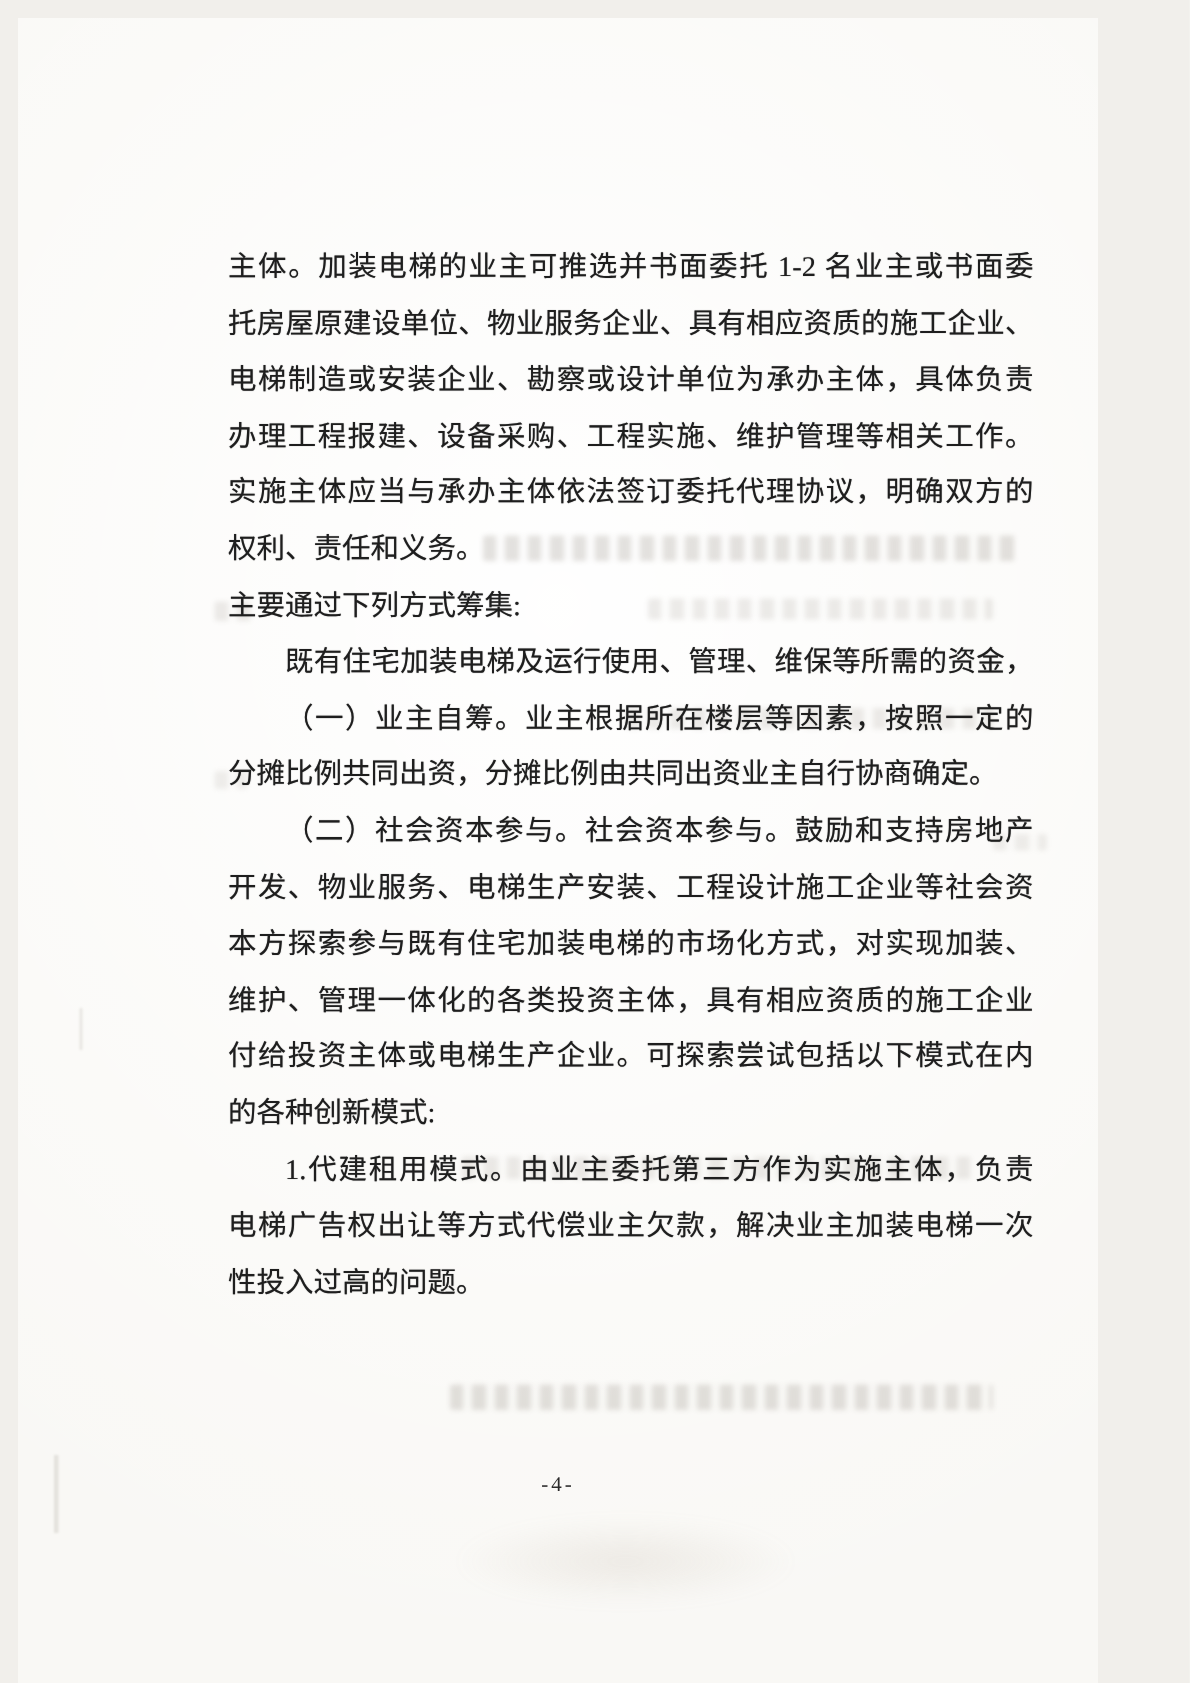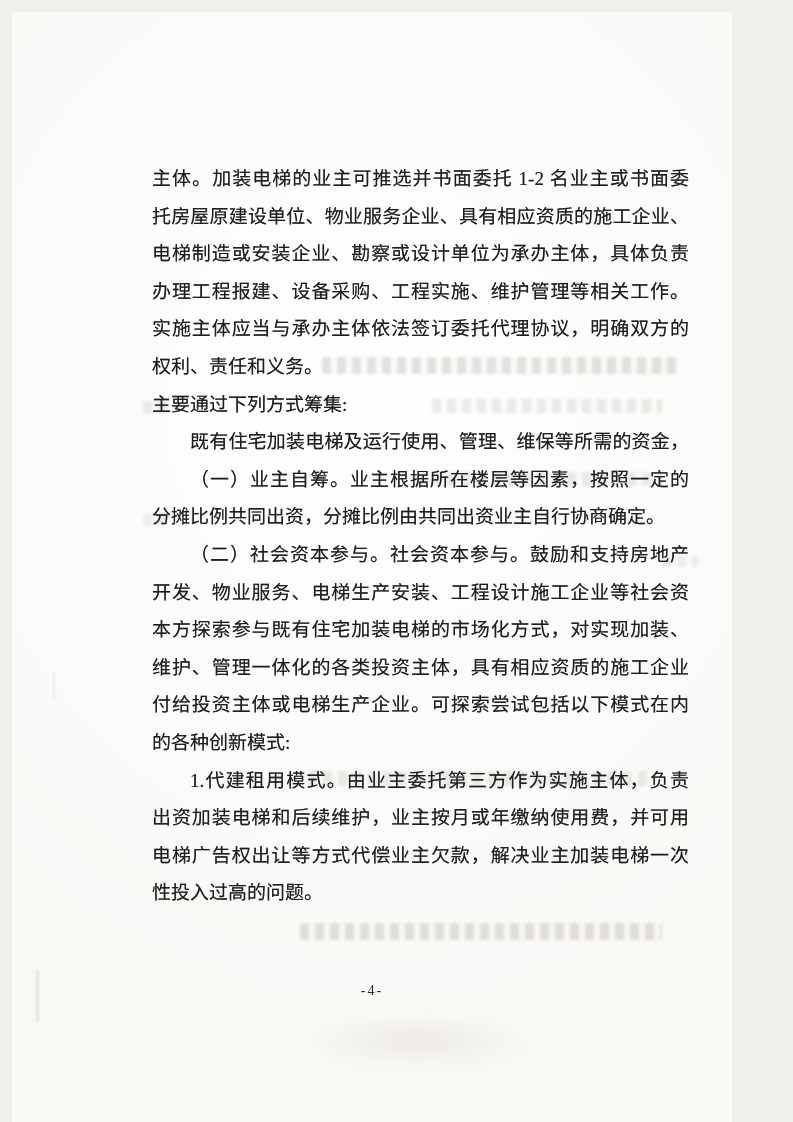--- a/index.html
+++ b/index.html
@@ -113,20 +113,19 @@
       <div class="para body">
         <span class="line indent">（二）社会资本参与。社会资本参与。鼓励和支持房地产</span>
         <span class="line">开发、物业服务、电梯生产安装、工程设计施工企业等社会资</span>
         <span class="line">本方探索参与既有住宅加装电梯的市场化方式，对实现加装、</span>
         <span class="line">维护、管理一体化的各类投资主体，具有相应资质的施工企业</span>
         <span class="line">付给投资主体或电梯生产企业。可探索尝试包括以下模式在内</span>
         <span class="line end">的各种创新模式:</span>
       </div>
       <div class="para body">
         <span class="line indent">1.代建租用模式。由业主委托第三方作为实施主体，负责</span>
-        <span class="line">出资加装电梯和后续维护，业主按月或年缴纳使用费，并可用</span>
         <span class="line">电梯广告权出让等方式代偿业主欠款，解决业主加装电梯一次</span>
         <span class="line end">性投入过高的问题。</span>
       </div>
     </main>
 
   <div class="page-number">-4-</div>
 </div>
 
 </body></html>

